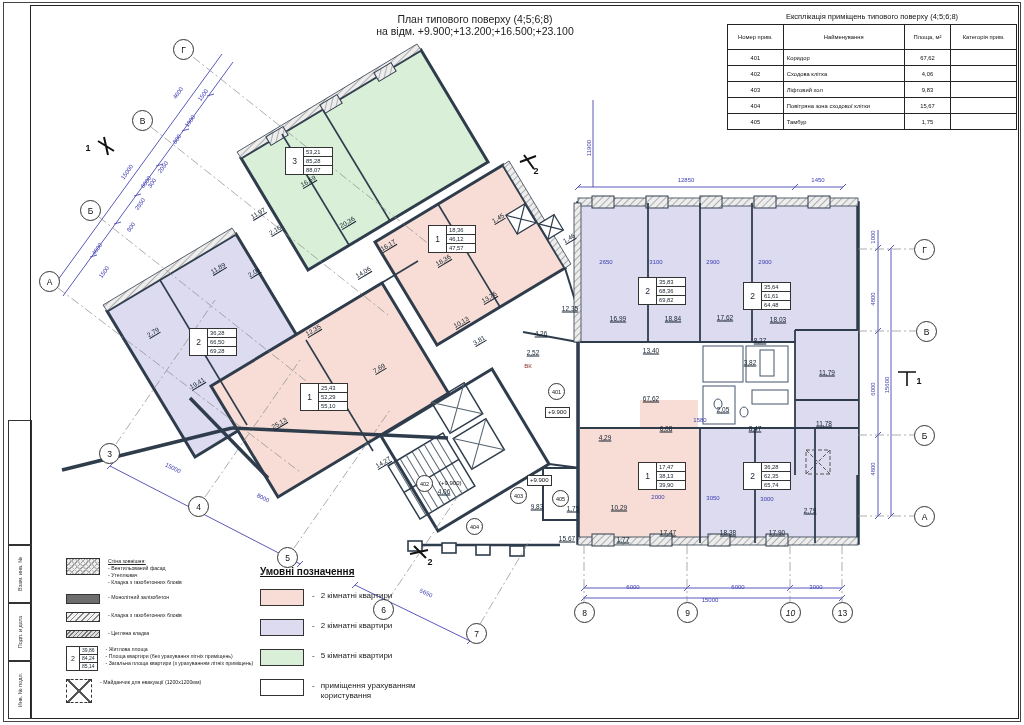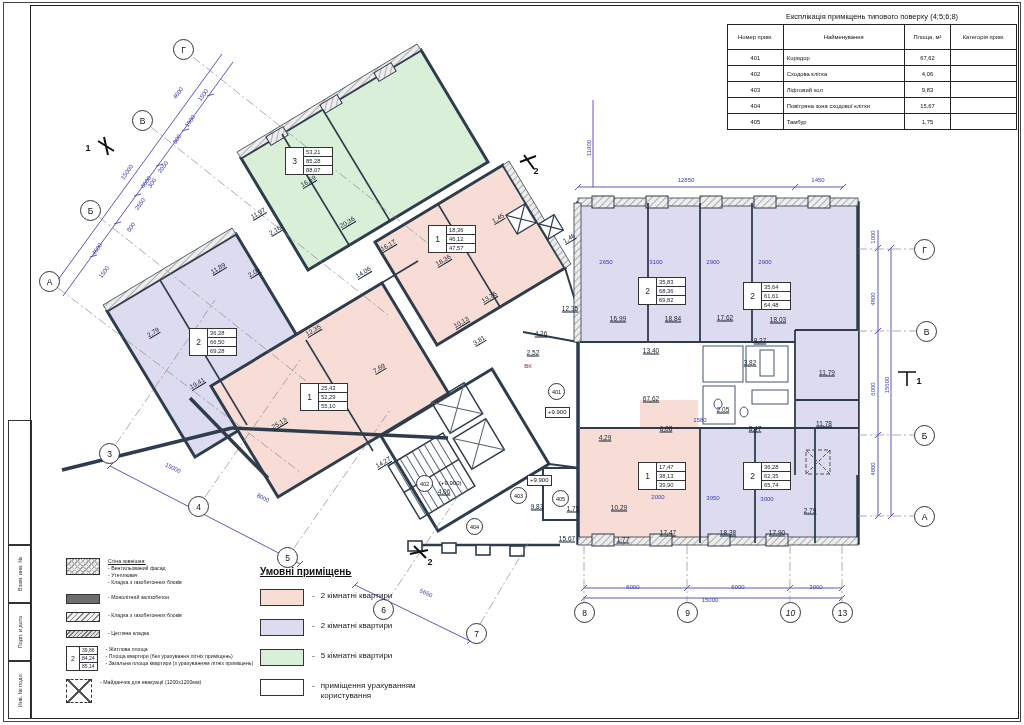--- a/index.html
+++ b/index.html
@@ -60,20 +60,24 @@
   .mini-tag .v div:last-child{border-bottom:none;}
 </style>
 </head>
 <body>
 
 <div id="sheet">
   <div class="border-outer"></div>
   <div class="frame"></div>
   <div id="stamp"></div>
 
+  <div class="title">
+    <div>План типового поверху (4;5;6;8)</div>
+    <div>на відм. +9.900;+13.200;+16.500;+23.100</div>
+  </div>
 
   <div class="expl">
     <div class="t">Експлікація приміщень типового поверху (4;5;6;8)</div>
     <table>
       <thead>
           <tr id="expl-head">
             <th>Номер прим.</th>
             <th>Найменування</th>
             <th>Площа, м²</th>
             <th>Категорія прим.</th>
@@ -477,21 +481,21 @@
         <div class="num">2</div>
         <div class="vals">
           <div>36,28</div>
           <div>62,35</div>
           <div>65,74</div>
         </div>
       </div>
     </div>
 
   <div class="legend">
-    <div class="t">Умовні приміщень</div>
+    <div class="t">Умовні позначення</div>
     <div id="legend-items">
         <div class="it">
           <div class="sw" style="background: rgb(247, 221, 213);"></div>
           <div class="lb" style="margin-right: 6px;">-</div>
           <div class="lb">2 кімнатні квартири</div>
         </div>
         <div class="it">
           <div class="sw" style="background: rgb(220, 219, 240);"></div>
           <div class="lb" style="margin-right: 6px;">-</div>
           <div class="lb">2 кімнатні квартири</div>

